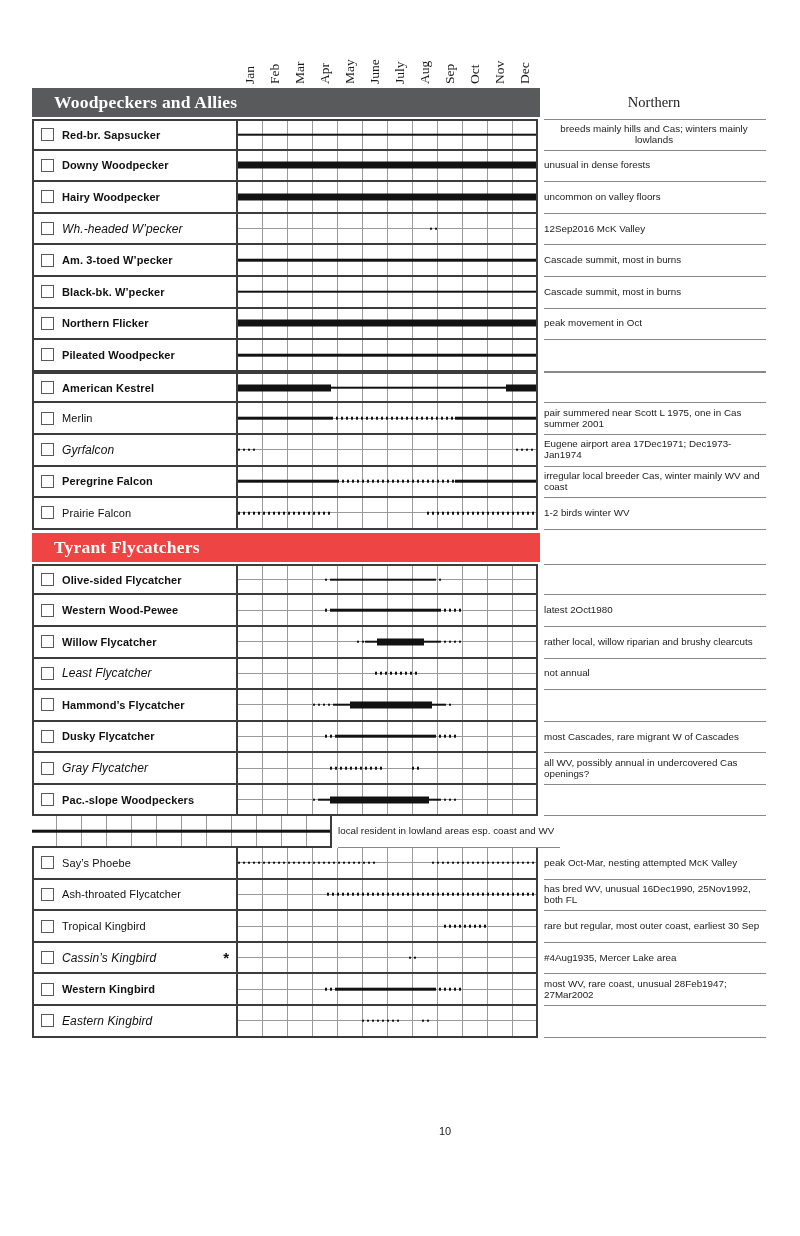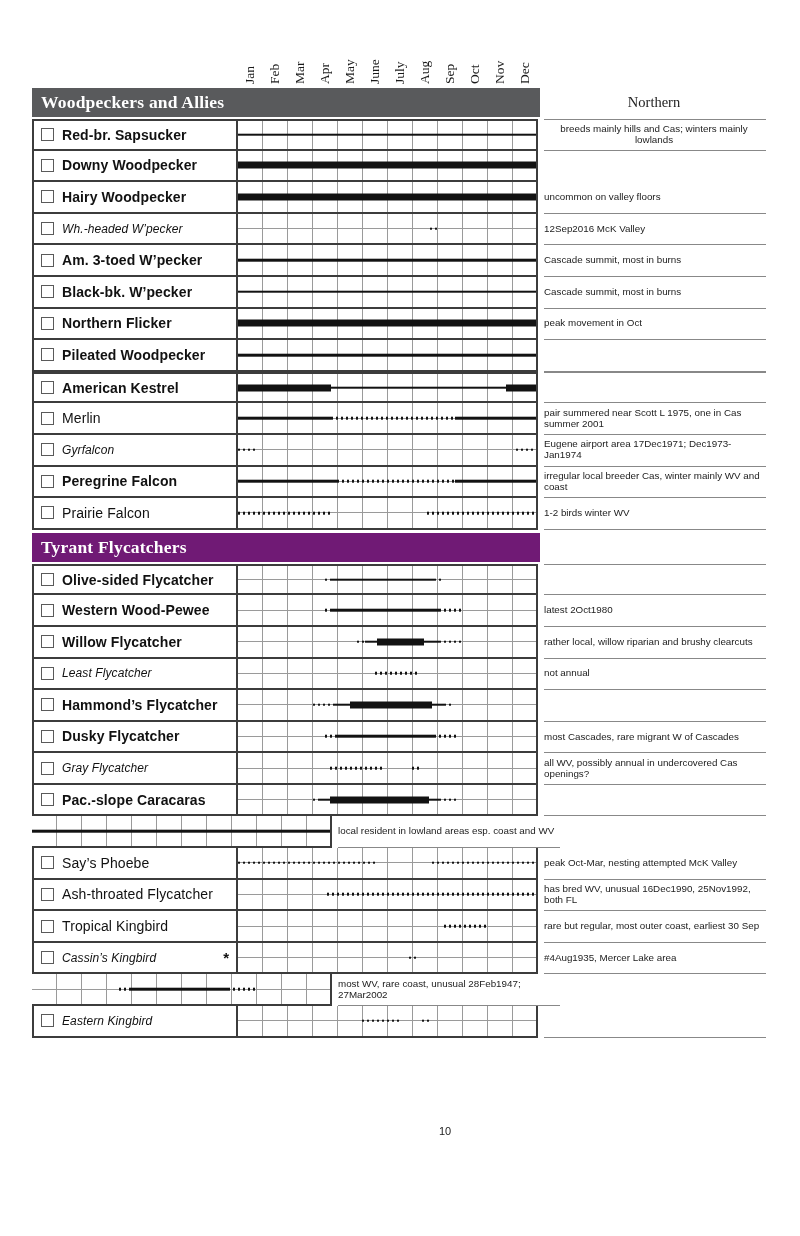--- a/index.html
+++ b/index.html
@@ -21,21 +21,21 @@
     transform:rotate(-90deg); transform-origin:left bottom;
     font-family:"Liberation Serif", serif; font-size:13.5px; color:#1a1a1a;
     white-space:nowrap;
   }
 
   
   .section-row { display:flex; margin:3px 0 2px 0; }
   .section-bar {
     width:508px; height:29px;
     display:flex; align-items:center;
-    padding-left:9px;
+    padding-left:22px;
     font-family:"Liberation Serif", serif; font-weight:bold; font-size:17.5px;
     color:#ffffff; letter-spacing:0.2px;
   }
   .comments-head {
     width:228px; text-align:center;
     font-family:"Liberation Serif", serif; font-size:14.5px; color:#222;
     align-self:center;
   }
 
   
@@ -44,21 +44,21 @@
     width:206px; display:flex; align-items:center;
     border-left:2px solid #3c3c3c; border-right:2px solid #3c3c3c;
     border-bottom:2px solid #3c3c3c;
     background:#fff; position:relative;
   }
   .row.first .name-cell, .row.first .grid-cell { border-top:2px solid #3c3c3c; }
   .checkbox {
     width:13px; height:13px; border:1.5px solid #5a5a5a; background:#fff;
     margin:0 8px 0 7px; flex:0 0 auto;
   }
-  .bird-name { font-size:14px; font-weight:bold; white-space:nowrap; letter-spacing:0.1px; }
+  .bird-name { font-size:11px; font-weight:bold; white-space:nowrap; letter-spacing:0.1px; }
   .bird-name.italic { font-weight:normal; font-style:italic; font-size:12px; }
   .bird-name.regular { font-weight:normal; }
   .star { margin-left:auto; padding-right:7px; font-size:15px; font-weight:bold; }
 
   .grid-cell {
     width:300px; position:relative;
     border-right:2px solid #3c3c3c; border-bottom:2px solid #3c3c3c;
     background:
       linear-gradient(#9a9a9a,#9a9a9a) 0 50% / 100% 1px no-repeat,
       repeating-linear-gradient(90deg, transparent 0 24px, #9a9a9a 24px 25px);
@@ -141,20 +141,21 @@
         <div class="comment-cell">breeds mainly hills and Cas; winters mainly lowlands</div>
       </div>
       <div class="row">
         <div class="name-cell">
           <div class="checkbox"></div>
           <span class="bird-name">Downy Woodpecker</span>
         </div>
         <div class="grid-cell">
           <div class="seg thick" style="left: 0%; width: 100%;"></div>
         </div>
+        <div class="comment-cell">unusual in dense forests</div>
       </div>
       <div class="row">
         <div class="name-cell">
           <div class="checkbox"></div>
           <span class="bird-name">Hairy Woodpecker</span>
         </div>
         <div class="grid-cell">
           <div class="seg thick" style="left: 0%; width: 100%;"></div>
         </div>
         <div class="comment-cell">uncommon on valley floors</div>
@@ -261,21 +262,21 @@
           <div class="checkbox"></div>
           <span class="bird-name regular">Prairie Falcon</span>
         </div>
         <div class="grid-cell">
           <div class="seg dotted" style="left: 0%; width: 31.25%;"></div>
           <div class="seg dotted" style="left: 63.3333%; width: 36.6667%;"></div>
         </div>
         <div class="comment-cell">1-2 birds winter WV</div>
       </div>
       <div class="section-row">
-        <div class="section-bar" style="background: #701a75;">Tyrant Flycatchers</div>
+        <div class="section-bar" style="background: #ef4444;">Tyrant Flycatchers</div>
         <div class="comments-head"></div>
       </div>
       <div class="row first">
         <div class="name-cell">
           <div class="checkbox"></div>
           <span class="bird-name">Olive-sided Flycatcher</span>
         </div>
         <div class="grid-cell">
           <div class="seg dotted" style="left: 29.1667%; width: 2.5%;"></div>
           <div class="seg line" style="left: 31.6667%; width: 34.1667%;"></div>
@@ -352,21 +353,21 @@
         </div>
         <div class="grid-cell">
           <div class="seg dotted" style="left: 30.8333%; width: 18.3333%;"></div>
           <div class="seg dotted" style="left: 58.3333%; width: 2.5%;"></div>
         </div>
         <div class="comment-cell">all WV, possibly annual in undercovered Cas openings?</div>
       </div>
       <div class="row">
         <div class="name-cell">
           <div class="checkbox"></div>
-          <span class="bird-name">Pac.-slope Caracaras</span>
+          <span class="bird-name">Pac.-slope Woodpeckers</span>
         </div>
         <div class="grid-cell">
           <div class="seg dotted" style="left: 25%; width: 2.5%;"></div>
           <div class="seg line" style="left: 27.5%; width: 3.33333%;"></div>
           <div class="seg thick" style="left: 30.8333%; width: 33.3333%;"></div>
           <div class="seg line" style="left: 64.1667%; width: 3.33333%;"></div>
           <div class="seg dotted" style="left: 67.5%; width: 6.66667%;"></div>
         </div>
         <div class="comment-cell"></div>
       </div>
@@ -412,20 +413,24 @@
           <div class="checkbox"></div>
           <span class="bird-name italic">Cassin’s Kingbird</span>
           <span class="star">*</span>
         </div>
         <div class="grid-cell">
           <div class="seg dotted" style="left: 57.5%; width: 2.08333%;"></div>
         </div>
         <div class="comment-cell">#4Aug1935, Mercer Lake area</div>
       </div>
       <div class="row">
+        <div class="name-cell">
+          <div class="checkbox"></div>
+          <span class="bird-name">Western Kingbird</span>
+        </div>
         <div class="grid-cell">
           <div class="seg dotted" style="left: 29.1667%; width: 3.33333%;"></div>
           <div class="seg line" style="left: 32.5%; width: 33.3333%;"></div>
           <div class="seg dotted" style="left: 65.8333%; width: 9.16667%;"></div>
         </div>
         <div class="comment-cell">most WV, rare coast, unusual 28Feb1947; 27Mar2002</div>
       </div>
       <div class="row">
         <div class="name-cell">
           <div class="checkbox"></div>

